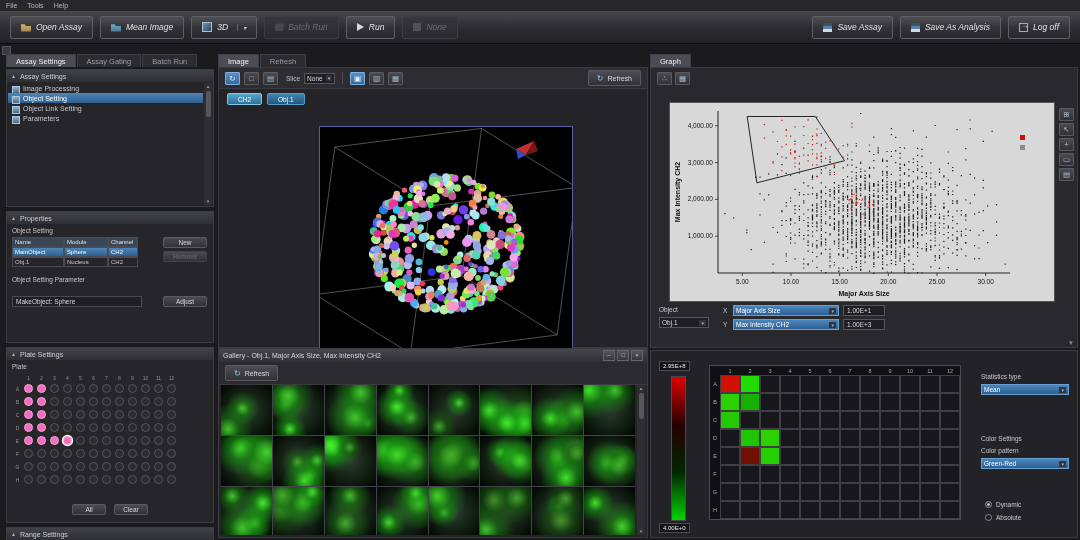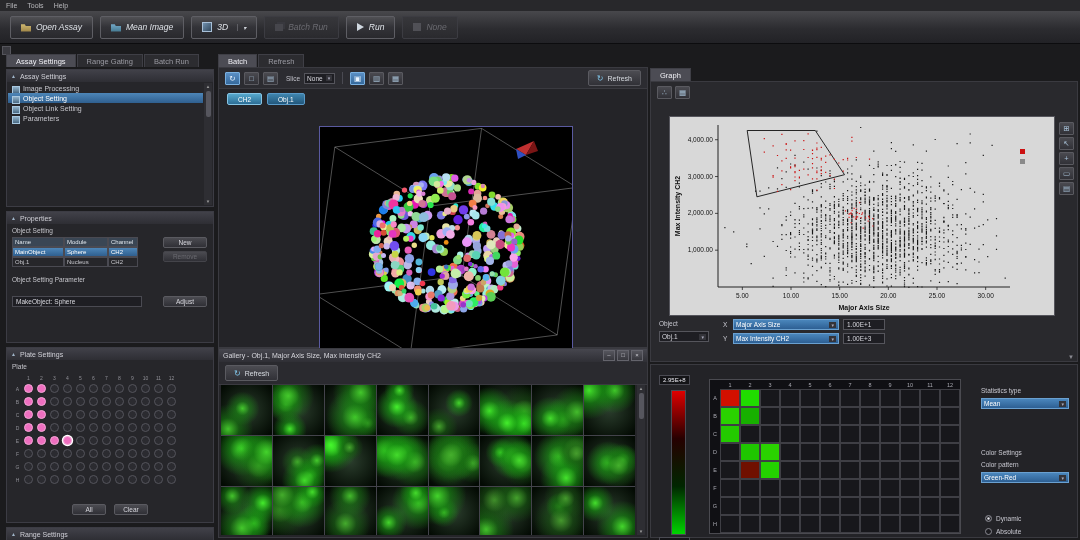--- a/index.html
+++ b/index.html
@@ -93,21 +93,21 @@
   .viewport{position:absolute;left:100px;top:58px;width:254px;height:232px;background:#000;border:1px solid #5a5aa0;box-sizing:border-box;cursor:grab;}
   .gallery{position:absolute;left:0;right:0;top:294px;bottom:0;background:#252529;border:1px solid #3a3a40;box-sizing:border-box;}
   .gallery-header{height:13px;background:linear-gradient(#46464e,#2f2f35);display:flex;align-items:center;justify-content:space-between;font-size:7px;color:#d6d6dc;padding:0 4px;}
   .win-btns{display:flex;gap:2px;}
   .win-btn{width:10px;height:9px;background:linear-gradient(#55555d,#37373d);border:1px solid #64646c;font-size:6px;line-height:8px;text-align:center;color:#cfcfd6;cursor:pointer;}
   .gallery-toolbar{height:22px;display:flex;align-items:center;padding:0 6px;background:#2a2a2f;border-bottom:1px solid #3a3a40;}
   .gallery-grid{position:absolute;left:2px;right:12px;top:36px;bottom:2px;display:grid;grid-template-columns:repeat(8,1fr);grid-auto-rows:50px;gap:1px;background:#43434b;overflow:hidden;}
   .gtile{background:#051005;cursor:pointer;}
   .gscroll{top:36px;bottom:2px;right:2px;}
   
-  .right-panel{position:absolute;left:650px;top:10px;right:2px;bottom:2px;margin-top:14px;}
+  .right-panel{position:absolute;left:650px;top:10px;right:2px;bottom:2px;}
   .graph-body{position:absolute;top:13px;left:0;right:0;height:281px;background:#29292d;border:1px solid #3a3a40;box-sizing:border-box;}
   .graph-tools{position:absolute;left:6px;top:4px;display:flex;gap:3px;}
   .plot{position:absolute;left:18px;top:34px;border:1px solid #55555c;background:#d8d8d8;}
   .vtools{position:absolute;right:3px;top:40px;display:flex;flex-direction:column;gap:2px;}
   .selectors{position:absolute;left:6px;top:236px;right:24px;height:38px;font-size:6.5px;color:#c8c8d0;}
   .sel-label{position:absolute;}
   .selectors .dd,.selectors .valbox{position:absolute;}
   .graph-collapse{position:absolute;right:3px;bottom:1px;font-size:6px;color:#8a8a92;cursor:pointer;}
   .heat-body{position:absolute;top:296px;left:0;right:0;bottom:0;background:#232327;border:1px solid #3a3a40;box-sizing:border-box;}
   .scale-chip{position:absolute;left:8px;background:#141417;border:1px solid #4a4a52;color:#e8e8ee;font-size:6px;padding:1px 3px;}
@@ -158,29 +158,43 @@
         </div>
         <div class="tb-btn">
           <span class="ticon play"></span>
           <span>Run</span>
         </div>
         <div class="tb-btn disabled">
           <span class="ticon stop"></span>
           <span>None</span>
         </div>
       </div>
+    <div class="tb-group" id="toolbar-right">
+        <div class="tb-btn">
+          <span class="ticon save"></span>
+          <span>Save Assay</span>
+        </div>
+        <div class="tb-btn">
+          <span class="ticon save-as"></span>
+          <span>Save As Analysis</span>
+        </div>
+        <div class="tb-btn">
+          <span class="ticon logoff"></span>
+          <span>Log off</span>
+        </div>
+      </div>
   </div>
 
   <div class="content">
     <div class="edge-icon"></div>
 
     <div class="left-panel">
       <div class="tabs" id="left-tabs">
           <div class="tab active">Assay Settings</div>
-          <div class="tab">Range Gating</div>
+          <div class="tab">Assay Gating</div>
           <div class="tab">Batch Run</div>
         </div>
 
       <div class="panel-box tree-box">
         <div class="box-header">
           <span class="tri">▲</span>
           <span>Assay Settings</span>
         </div>
         <div class="tree-items" id="tree-items">
             <div class="tree-item"><span class="ti-icon"></span><span>Image Processing</span></div>
@@ -551,21 +565,21 @@
       </div>
 
       <div class="box-header range-header">
         <span class="tri">▲</span>
         <span>Range Settings</span>
       </div>
     </div>
 
     <div class="center-panel">
       <div class="tabs" id="center-tabs">
-          <div class="tab active">Batch</div>
+          <div class="tab active">Image</div>
           <div class="tab">Refresh</div>
         </div>
       <div class="ctr-body">
         <div class="ctr-toolbar">
           <span class="icon-btn blue">↻</span>
           <span class="icon-btn">□</span>
           <span class="icon-btn">▤</span>
           <span class="lbl">Slice</span>
           <span class="dd">
             <span>None</span>

